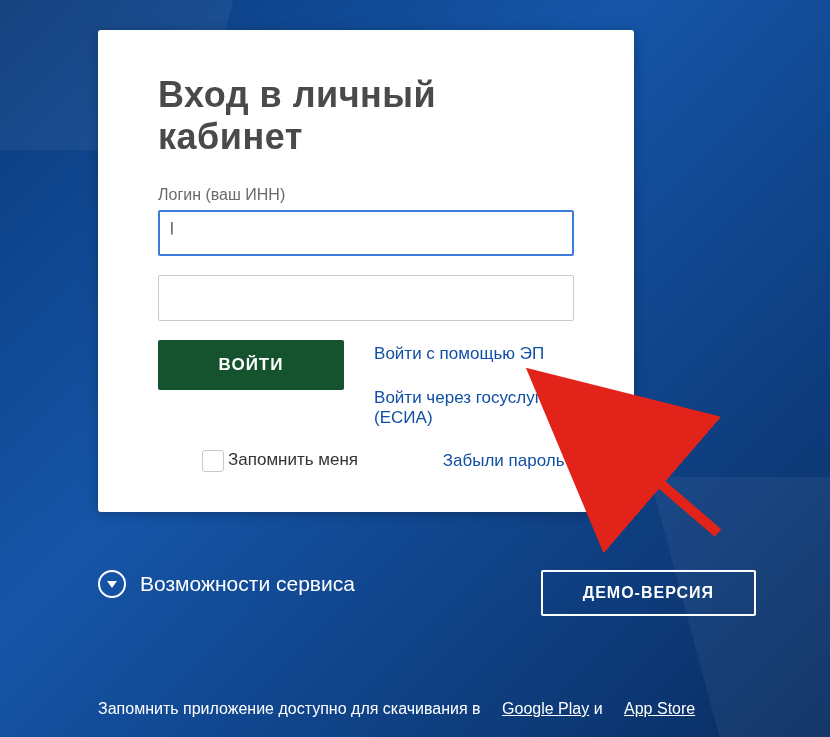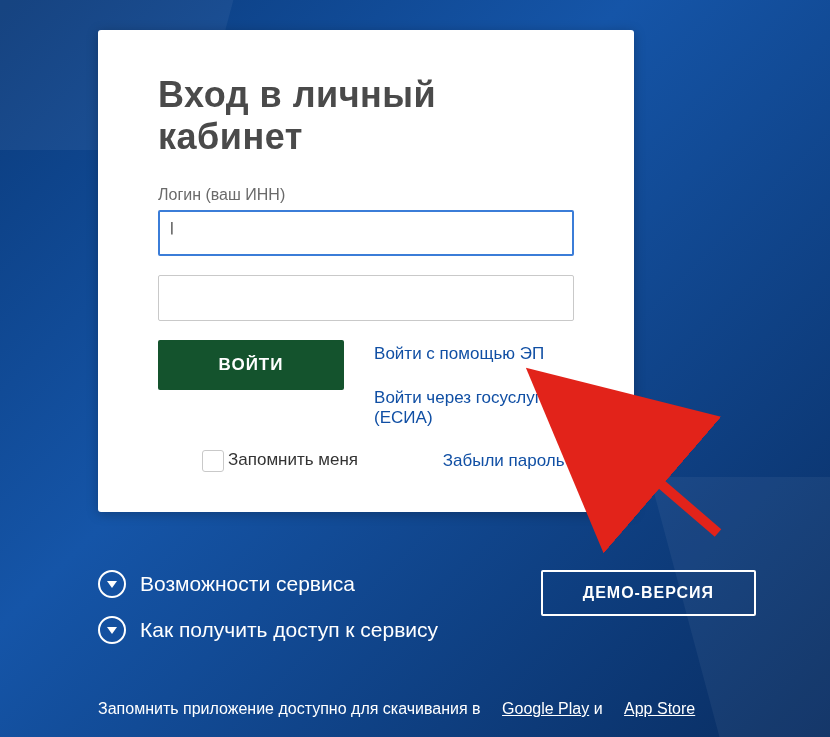--- a/index.html
+++ b/index.html
@@ -128,26 +128,20 @@
 <div class="below">
   <div class="top-row">
     <div class="exp-row">
       <span class="circle">
           <span class="chev-down"></span>
         </span>
       <span class="exp-text">Возможности сервиса</span>
     </div>
     <button class="demo-btn">ДЕМО-ВЕРСИЯ</button>
   </div>
-  <div class="exp-row">
-    <span class="circle">
-        <span class="chev-down"></span>
-      </span>
-    <span class="exp-text">Как получить доступ к сервису</span>
-  </div>
 </div>
 
 <div class="mobile-line">
   <span>Запомнить приложение доступно для скачивания в </span><a>Google Play</a><span> и </span><a>App Store</a>
 </div>
 
 <div class="arrow">
   <svg width="120" height="95">
     <defs>
       <marker id="ah" markerWidth="18" markerHeight="18" refX="4" refY="9" orient="auto">

